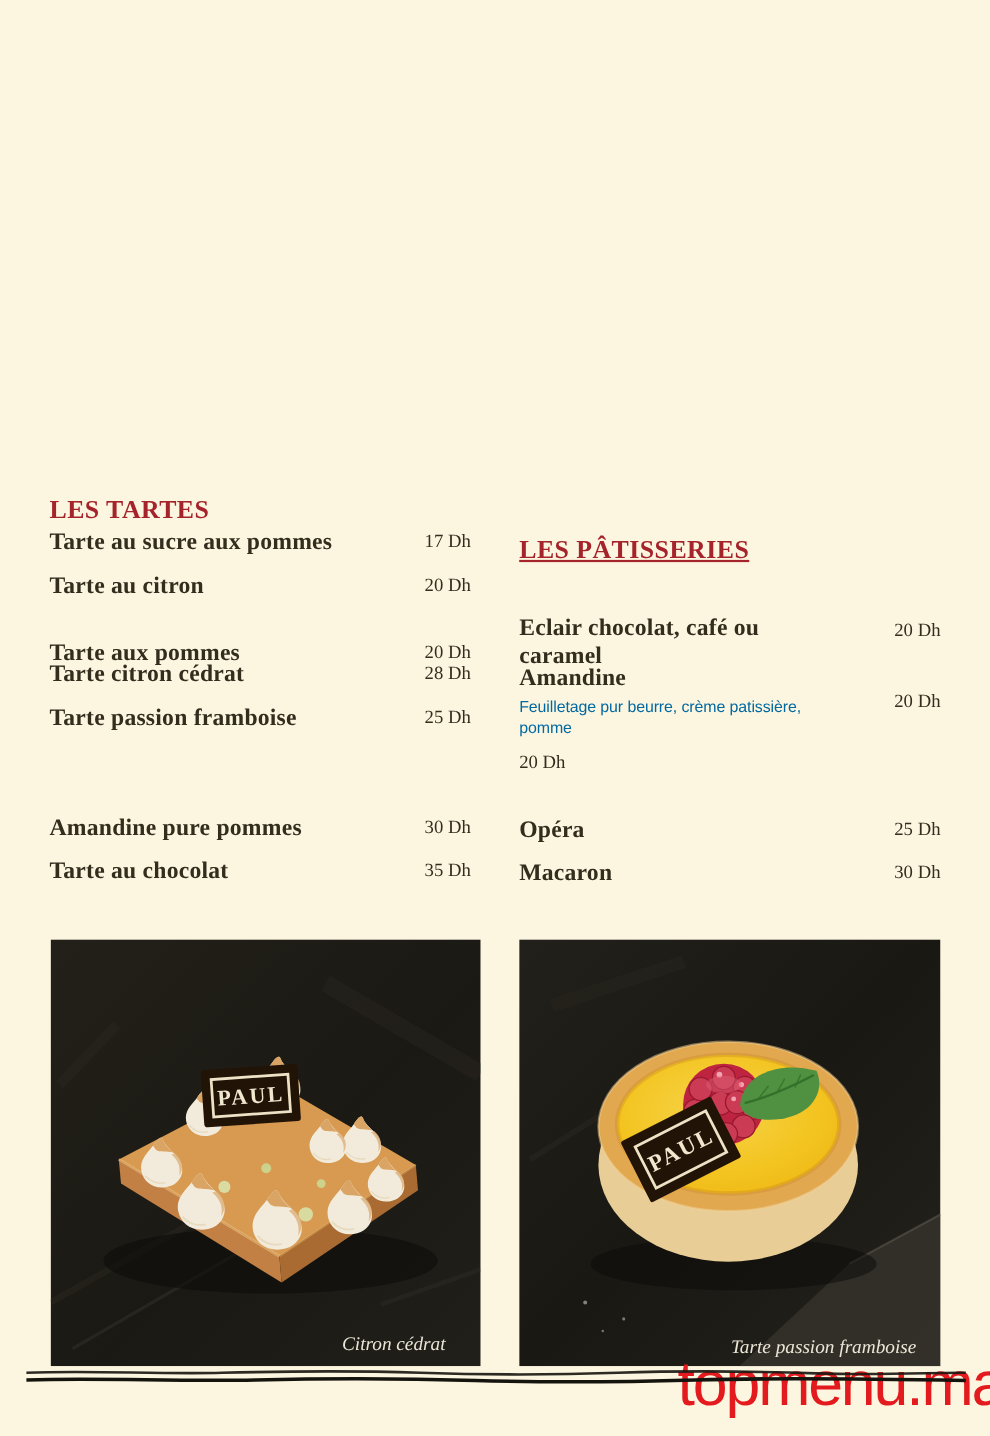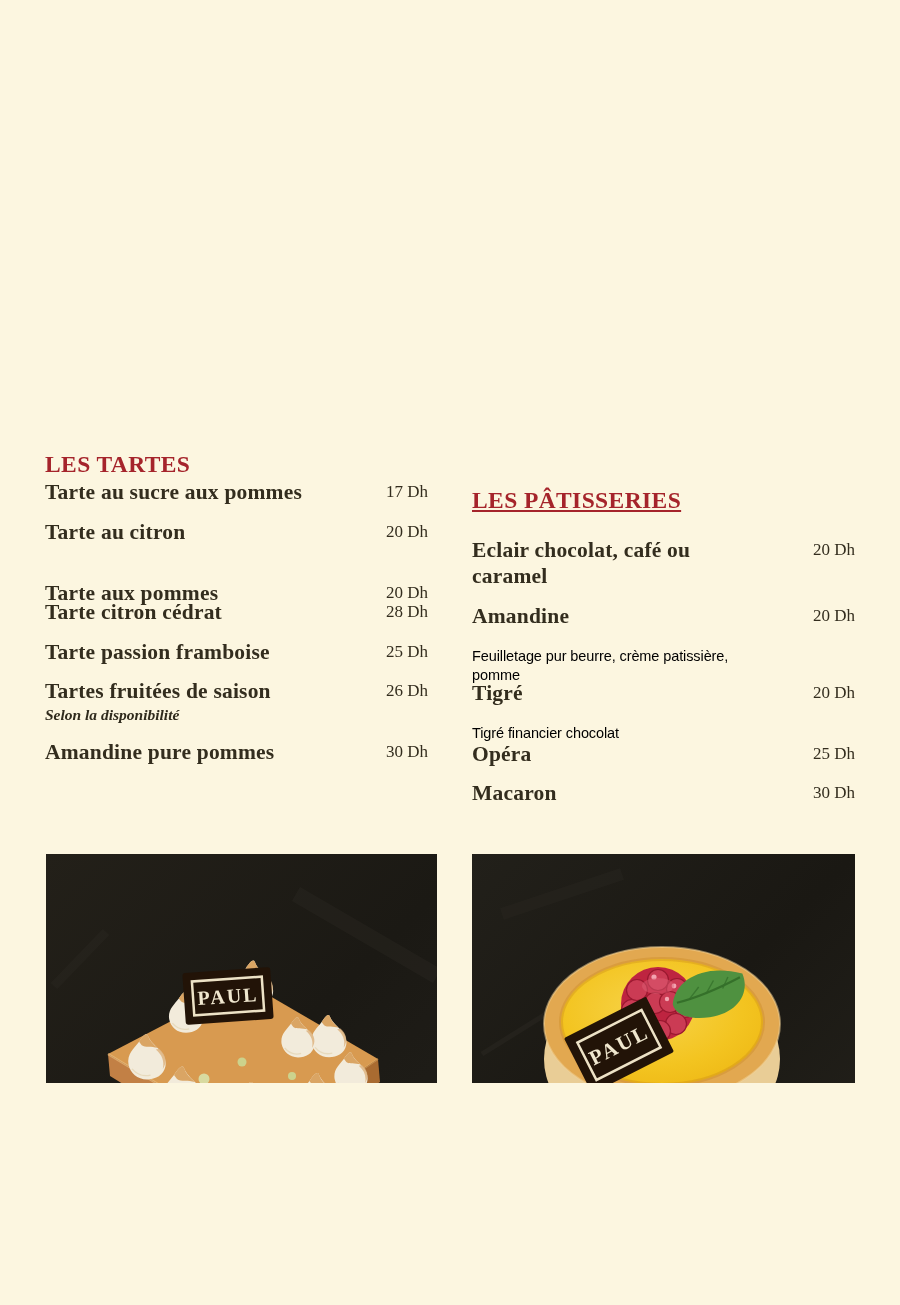--- a/index.html
+++ b/index.html
@@ -1,52 +1,52 @@
 <!DOCTYPE html>
 <html><head>
 <meta charset="utf-8">
 <style>
   html,body { margin:0; padding:0; background:#FCF6E0; }
   .page {
-    position:relative; width:900px; height:1083px;
+    position:relative; width:900px; height:1305px;
     background:#FCF6E0; overflow:hidden;
     font-family:"Liberation Serif", serif;
   }
   .section-title {
     position:absolute; font-size:23.5px; font-weight:700;
     color:#A5242B; letter-spacing:0.4px; line-height:27px;
   }
   #title-tartes { left:45px; top:431px; }
   #title-patisseries { left:472px; top:467px;text-decoration:underline; }
 
   .row {
     position:absolute; display:flex; justify-content:space-between;
-    align-items:flex-start;
+    align-items:center;
   }
   .row.col-left  { left:45px;  width:383px; }
   .row.col-right { left:472px; width:383px; }
 
   .item-name {
     font-size:21.5px; font-weight:700; color:#332D1E;
     line-height:26px; letter-spacing:0.2px;
   }
-  .item-name.w235 { max-width:238px; }
+  .item-name.w235 { max-width:238px;margin-top:20px; }
   .item-price {
     font-size:17px; font-weight:400; color:#332D1E;
     line-height:26px; white-space:nowrap;
   }
   .name-wrap { display:flex; flex-direction:column; }
   .item-note {
     font-size:15.5px; font-style:italic; font-weight:700;
     color:#2F2A1C; line-height:18px; margin-top:2px;
   }
   .item-desc {
     font-family:"Liberation Sans", sans-serif;
-    font-size:14.5px; color:#000000; line-height:19px;
-    margin-top:18px; max-width:285px; letter-spacing:-0.1px;
+    font-size:14.5px; color:#0369a1; line-height:19px;
+    margin-top:5px; max-width:285px; letter-spacing:-0.1px;
   }
 
   .photo { position:absolute; top:854px; z-index:1; }
   #photo-left  { left:46px; }
   #photo-right { left:472px; }
   .photo svg { display:block; }
 
   .watermark {
     position:absolute; left:616px; top:1230px; z-index:5;
     font-family:"Liberation Sans", sans-serif;
@@ -75,50 +75,43 @@
     <span class="item-price">20 Dh</span>
   </div>
   <div class="row col-left" style="top:599px">
     <span class="item-name">Tarte citron cédrat</span>
     <span class="item-price">28 Dh</span>
   </div>
   <div class="row col-left" style="top:639px">
     <span class="item-name">Tarte passion framboise</span>
     <span class="item-price">25 Dh</span>
   </div>
-  <div class="row col-left" style="top:678px">
-    <div class="name-wrap">
-      <span class="item-name">Tartes fruitées de saison</span>
-      <span class="item-note">Selon la disponibilité</span>
-    </div>
-    <span class="item-price">26 Dh</span>
-  </div>
   <div class="row col-left" style="top:739px">
     <span class="item-name">Amandine pure pommes</span>
     <span class="item-price">30 Dh</span>
+  </div>
+  <div class="row col-left" style="top:778px">
+    <span class="item-name">Tarte au chocolat</span>
+    <span class="item-price">35 Dh</span>
   </div>
 
   <h2 class="section-title" id="title-patisseries">LES PÂTISSERIES</h2>
 
   <div class="row col-right" style="top:537px">
     <span class="item-name w235">Eclair chocolat, café ou caramel</span>
     <span class="item-price">20 Dh</span>
   </div>
   <div class="row col-right" style="top:603px">
     <div class="name-wrap">
       <span class="item-name">Amandine</span>
       <span class="item-desc">Feuilletage pur beurre, crème patissière, pomme</span>
     </div>
     <span class="item-price">20 Dh</span>
   </div>
   <div class="row col-right" style="top:680px">
-    <div class="name-wrap">
-      <span class="item-name">Tigré</span>
-      <span class="item-desc">Tigré financier chocolat</span>
-    </div>
     <span class="item-price">20 Dh</span>
   </div>
   <div class="row col-right" style="top:741px">
     <span class="item-name">Opéra</span>
     <span class="item-price">25 Dh</span>
   </div>
   <div class="row col-right" style="top:780px">
     <span class="item-name">Macaron</span>
     <span class="item-price">30 Dh</span>
   </div>

